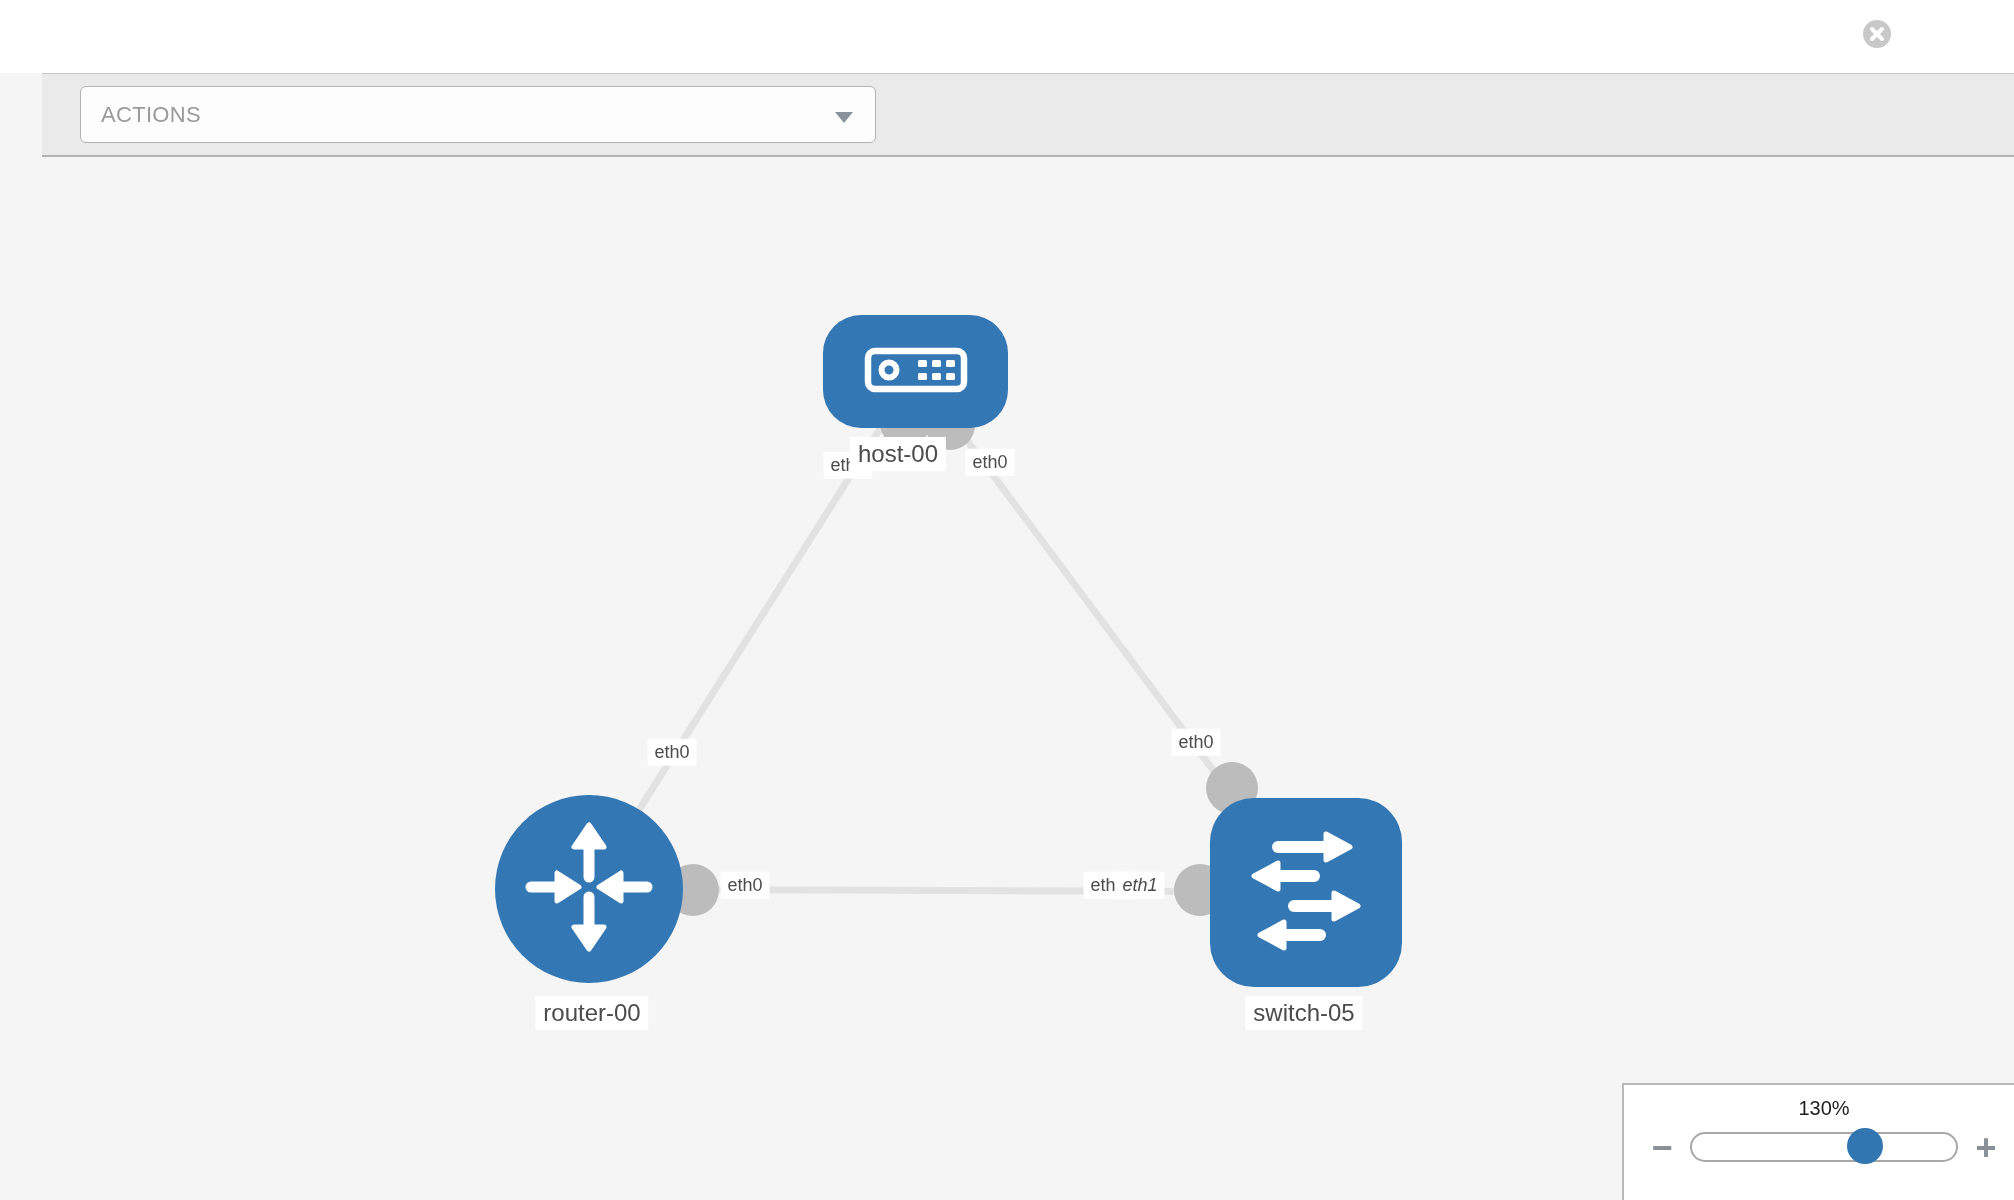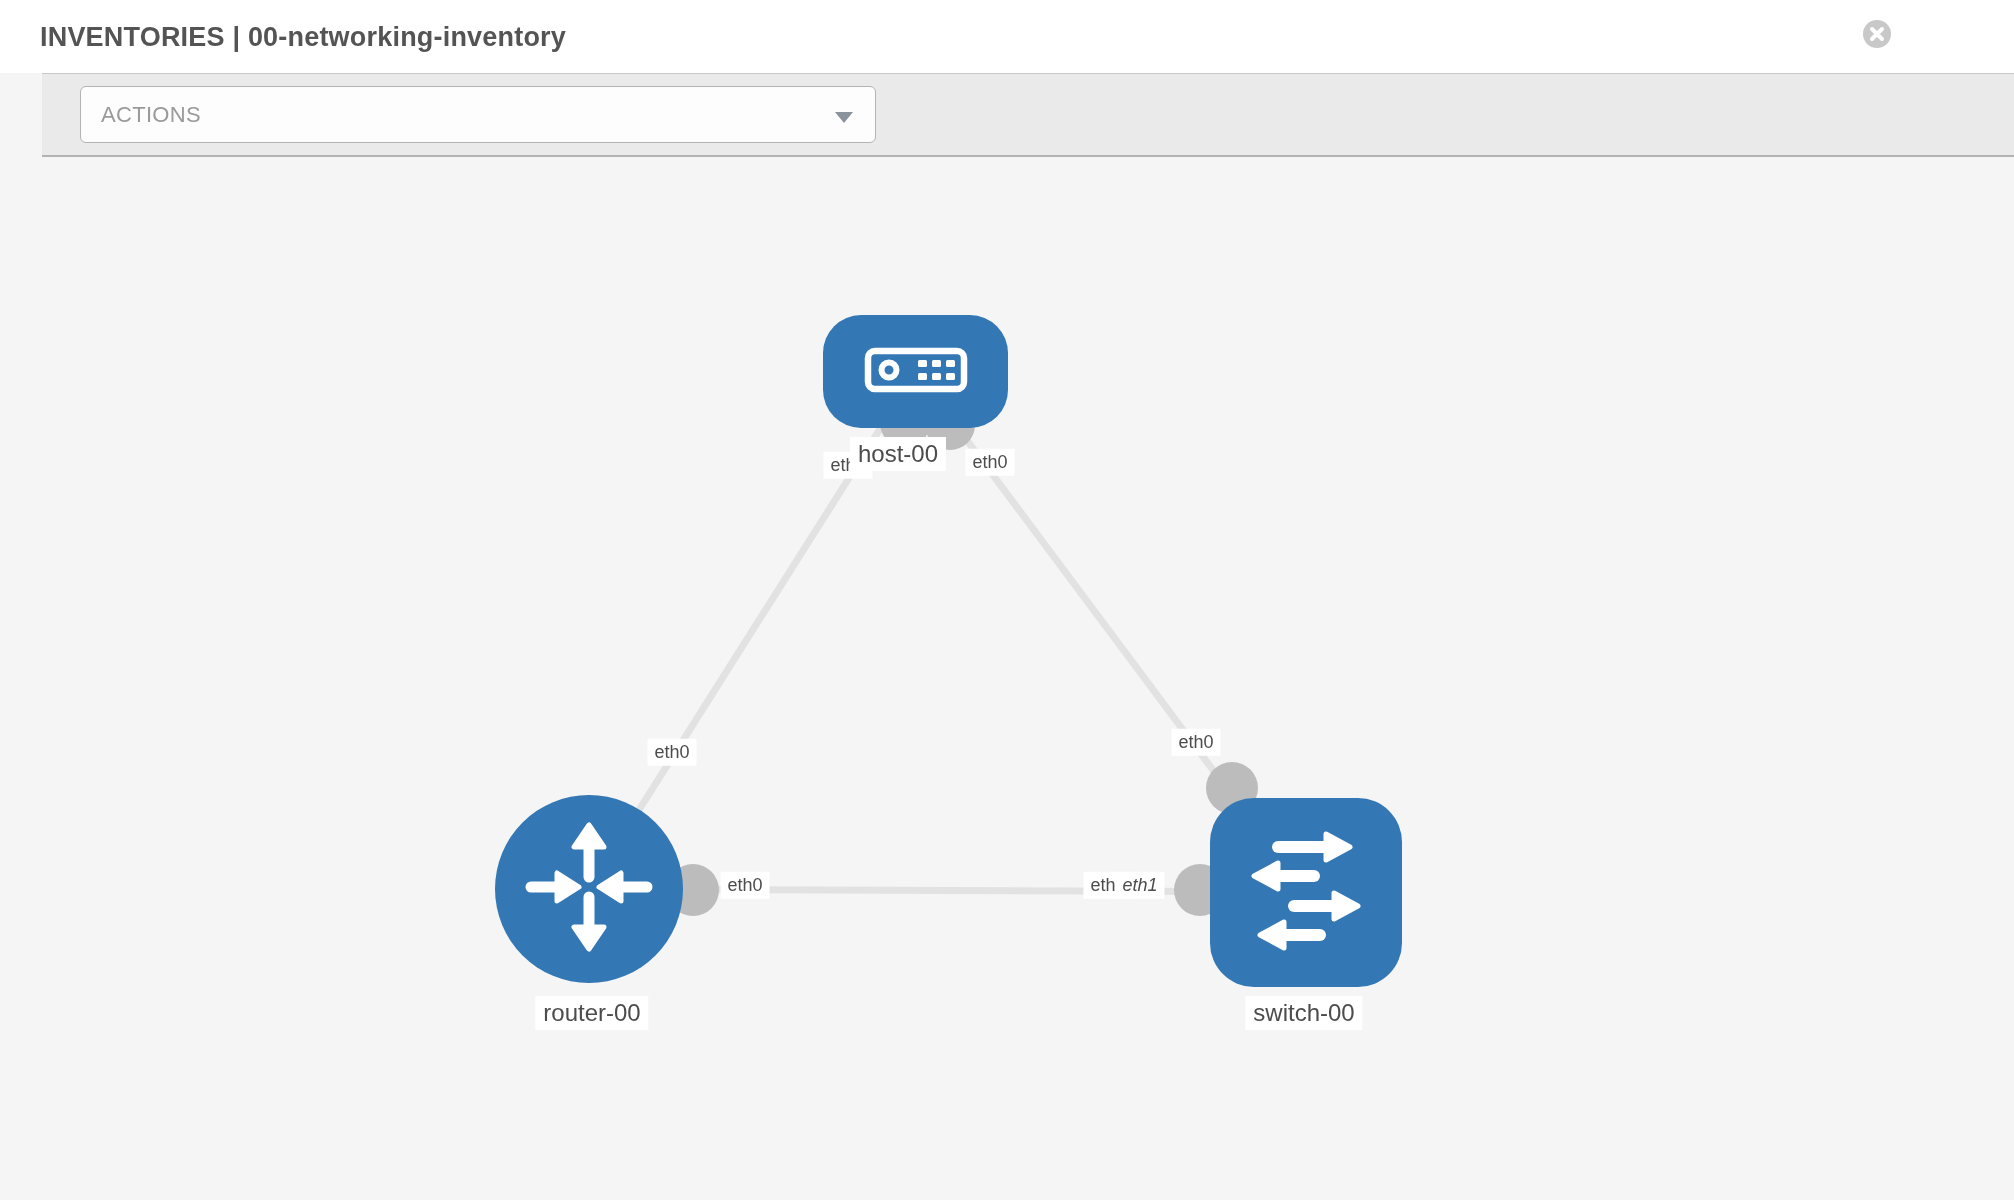--- a/index.html
+++ b/index.html
@@ -57,21 +57,20 @@
   .zoom-track { position:absolute; left:66px; top:47px; width:268px; height:30px;
                 background:#ffffff; border:2px solid #a8a8a8; border-radius:16px;
                 cursor:pointer; }
   .zoom-thumb { position:absolute; left:155px; top:-6px; width:36px; height:36px;
                 border-radius:50%; background:#3276b1; cursor:grab; }
 </style>
 </head>
 <body>
 
 <div class="header">
-  <div class="header-title">INVENTORIES | 00-networking-inventory</div>
   <button class="close-btn">
     <span>
       <svg width="30" height="30" viewBox="0 0 30 30">
         <circle cx="15" cy="15" r="14" fill="#c8c8c8"></circle>
         <path d="M10 10 L20 20 M20 10 L10 20" stroke="#ffffff" stroke-width="4" stroke-linecap="round"></path>
       </svg>
     </span>
   </button>
 </div>
 
@@ -160,16 +159,24 @@
   <div class="dlabel if-label" style="left:848px;  top:308px;">eth0</div>
   <div class="dlabel if-label" style="left:990px;  top:305px;">eth0</div>
   <div class="dlabel if-label" style="left:672px;  top:595px;">eth0</div>
   <div class="dlabel if-label" style="left:1196px; top:585px;">eth0</div>
   <div class="dlabel if-label" style="left:745px;  top:728px;">eth0</div>
   <div class="dlabel if-label" style="left:1108px; top:728px;">eth0</div>
   <div class="dlabel if-label" style="left:1140px; top:728px;font-style:italic;">eth1</div>
 
   <div class="dlabel node-label" style="left:898px;  top:297px;">host-00</div>
   <div class="dlabel node-label" style="left:592px;  top:856px;text-align:center;">router-00</div>
-  <div class="dlabel node-label" style="left:1304px; top:856px;">switch-00</div>
+  <div class="dlabel node-label" style="left:1304px; top:856px;">switch-05</div>
 
+  <div class="zoom-panel">
+    <div class="zoom-level">130%</div>
+    <button class="zoom-minus">−</button>
+    <div class="zoom-track">
+      <div class="zoom-thumb"></div>
+    </div>
+    <button class="zoom-plus">+</button>
+  </div>
 
 </div>
 
 </body></html>

